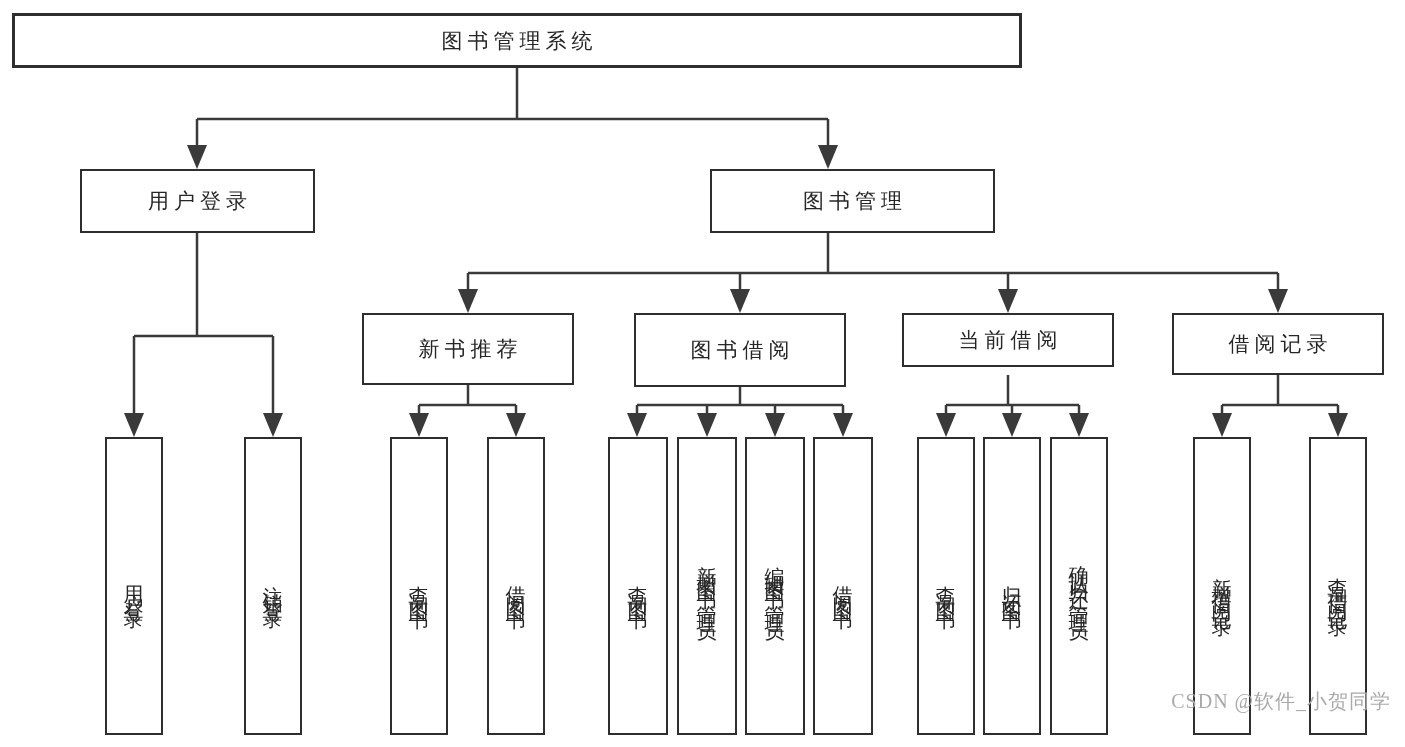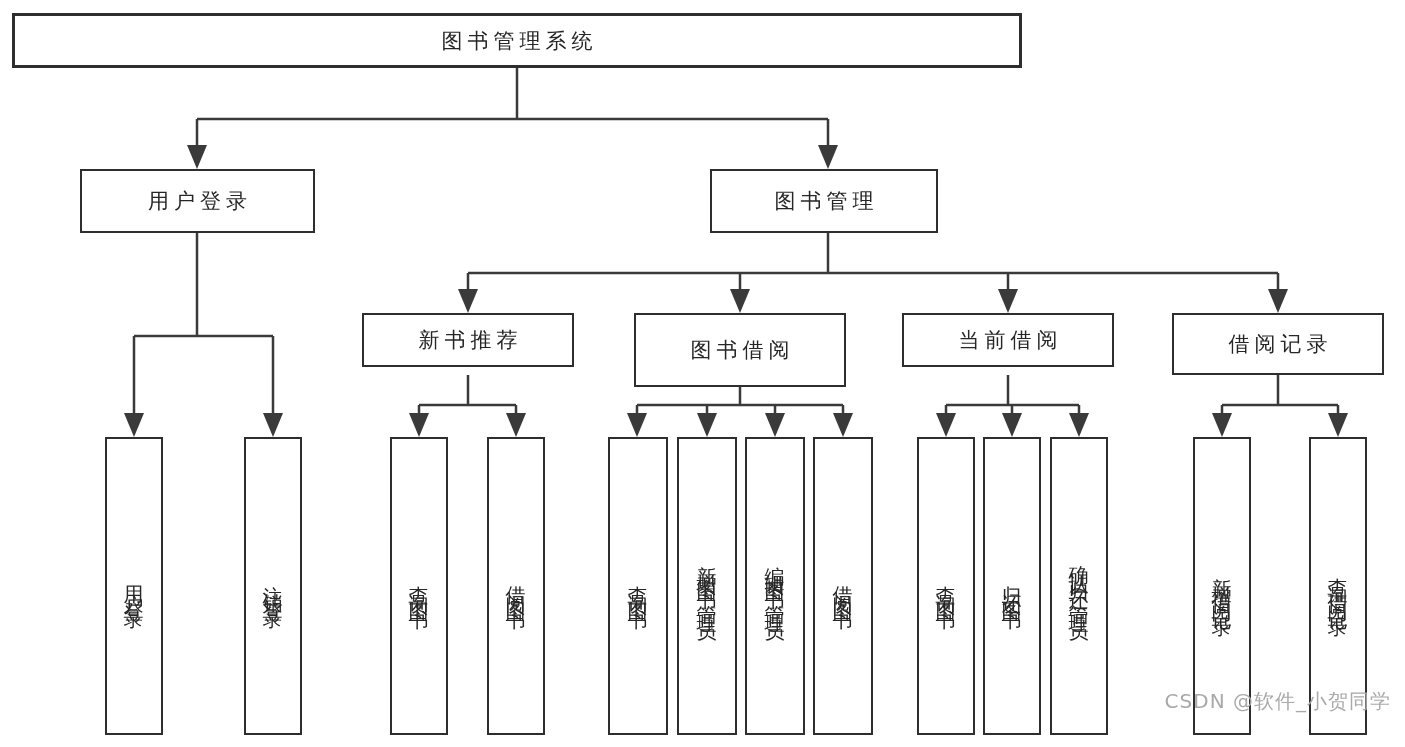--- a/index.html
+++ b/index.html
@@ -45,20 +45,21 @@
     text-indent:0;
     line-height:1;
   }
   .watermark{
     position:absolute;
     right:14px;top:688px;
     font-size:20px;
     letter-spacing:1px;
     color:var(--color-watermark);
     white-space:nowrap;
+    font-family:Liberation Serif, serif;
   }
 </style>
 </head>
 <body>
 
 <div class="stage">
 
   <svg class="connectors" viewBox="0 0 1405 747" xmlns="http://www.w3.org/2000/svg" aria-hidden="true">
 
     <path d="M517 68 V119 M197 119 H828 M197 119 V146 M828 119 V146"></path>
@@ -95,25 +96,25 @@
     <polygon points="1328,413 1348,413 1338,437"></polygon>
   </svg>
 
   <div class="box top" style="left:12px;top:13px;width:1010px;height:55px">
     <span class="label">图书管理系统</span>
   </div>
 
   <div class="box" style="left:80px;top:169px;width:235px;height:64px">
     <span class="label">用户登录</span>
   </div>
-  <div class="box" style="left:710px;top:169px;width:228px;height:64px">
+  <div class="box" style="left:710px;top:169px;width:285px;height:64px">
     <span class="label">图书管理</span>
   </div>
 
-  <div class="box" style="left:362px;top:313px;width:212px;height:54px">
+  <div class="box" style="left:362px;top:313px;width:212px;height:72px">
     <span class="label">新书推荐</span>
   </div>
   <div class="box" style="left:634px;top:313px;width:212px;height:74px">
     <span class="label">图书借阅</span>
   </div>
   <div class="box" style="left:902px;top:313px;width:212px;height:54px">
     <span class="label">当前借阅</span>
   </div>
   <div class="box" style="left:1172px;top:313px;width:212px;height:62px">
     <span class="label">借阅记录</span>

